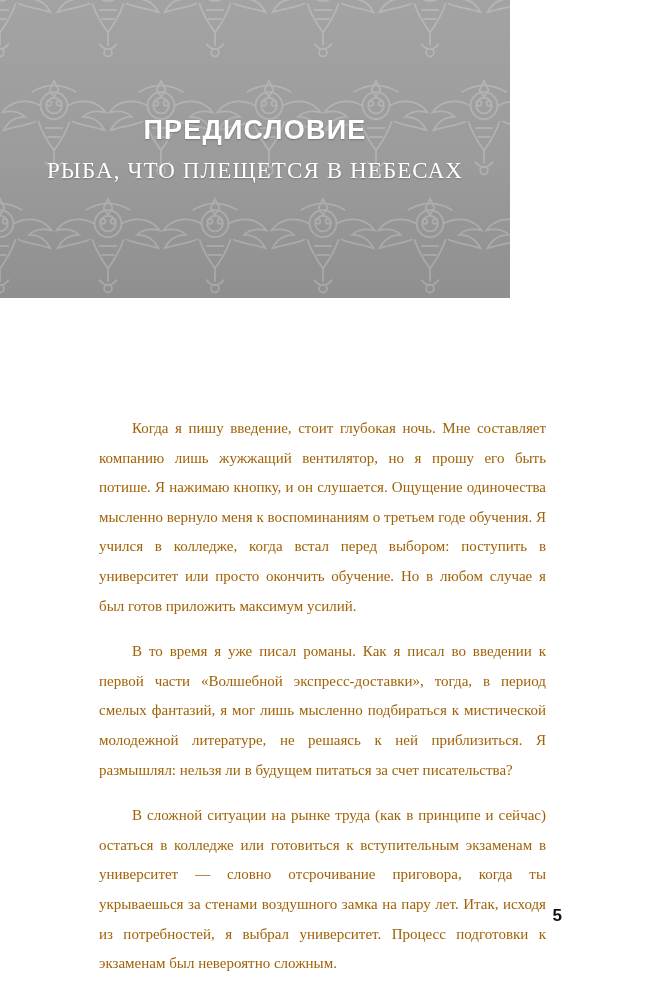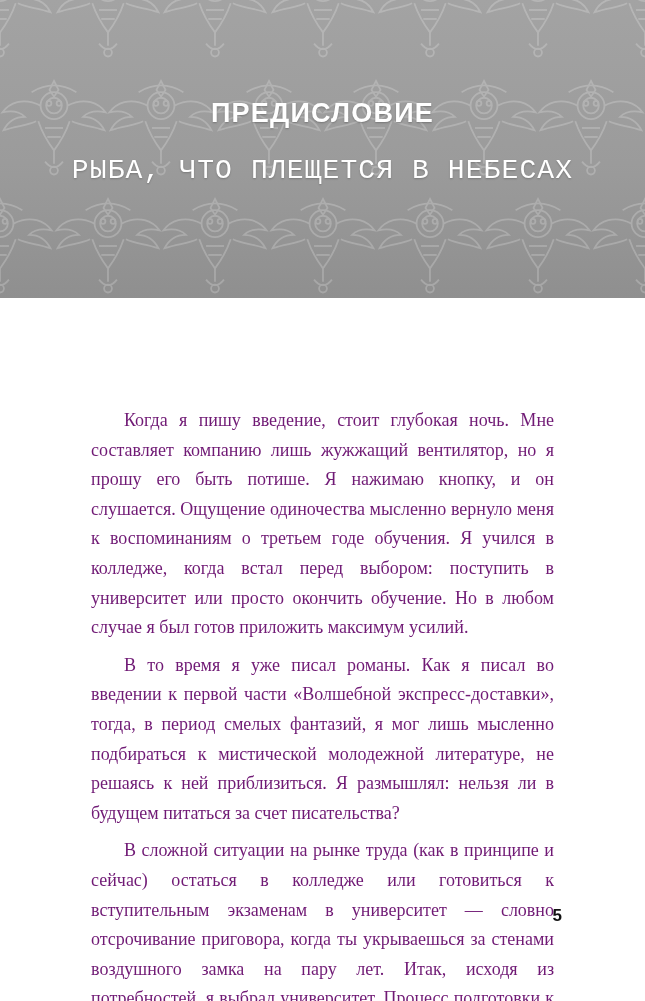--- a/index.html
+++ b/index.html
@@ -12,21 +12,21 @@
     height: 1001px;
     font-family: "Liberation Serif", serif;
     color: #1a1a1a;
     overflow: hidden;
     position: relative;
   }
 
   
   .header-banner {
     position: relative;
-    width: 645px;
+    width: 510px;
     height: 298px;
     background: #9a9a9a;
     background: linear-gradient(180deg, #a3a3a3 0%, #9b9b9b 55%, #8f8f8f 100%);
     overflow: hidden;
   }
 
   
   .pattern-layer {
     position: absolute;
     inset: 0;
@@ -52,41 +52,41 @@
   .chapter-label {
     font-family: "Liberation Sans", sans-serif;
     font-weight: bold;
     color: #ffffff;
     font-size: 27px;
     letter-spacing: 1.2px;
     margin: 0 0 12px 0;
     text-shadow: 0 1px 2px rgba(0,0,0,0.25);
   }
   .chapter-subtitle {
-    font-family: Liberation Mono, monospace;
+    font-family: Liberation Serif, serif;
     font-weight: normal;
     color: #ffffff;
-    font-size: 28px;
+    font-size: 23px;
     letter-spacing: 1.1px;
-    margin: 14px;
+    margin: 0;
     text-shadow: 0 1px 2px rgba(0,0,0,0.22);
   }
 
   
   .page-body {
     padding: 100px 83px 0 83px;
     box-sizing: border-box;
   }
   .body-paragraph {
-    margin: 8px;
-    font-size: 18px;
+    margin: 16px;
+    font-size: 15px;
     line-height: 29.6px;
     text-align: justify;
     text-indent: 33px;
-    color: #701a75;
+    color: #a16207;
     hyphens: manual;
   }
   .body-paragraph + .body-paragraph {
     margin-top: 0;
   }
 
   .page-number {
     position: absolute;
     left: 0;
     right: 83px;

